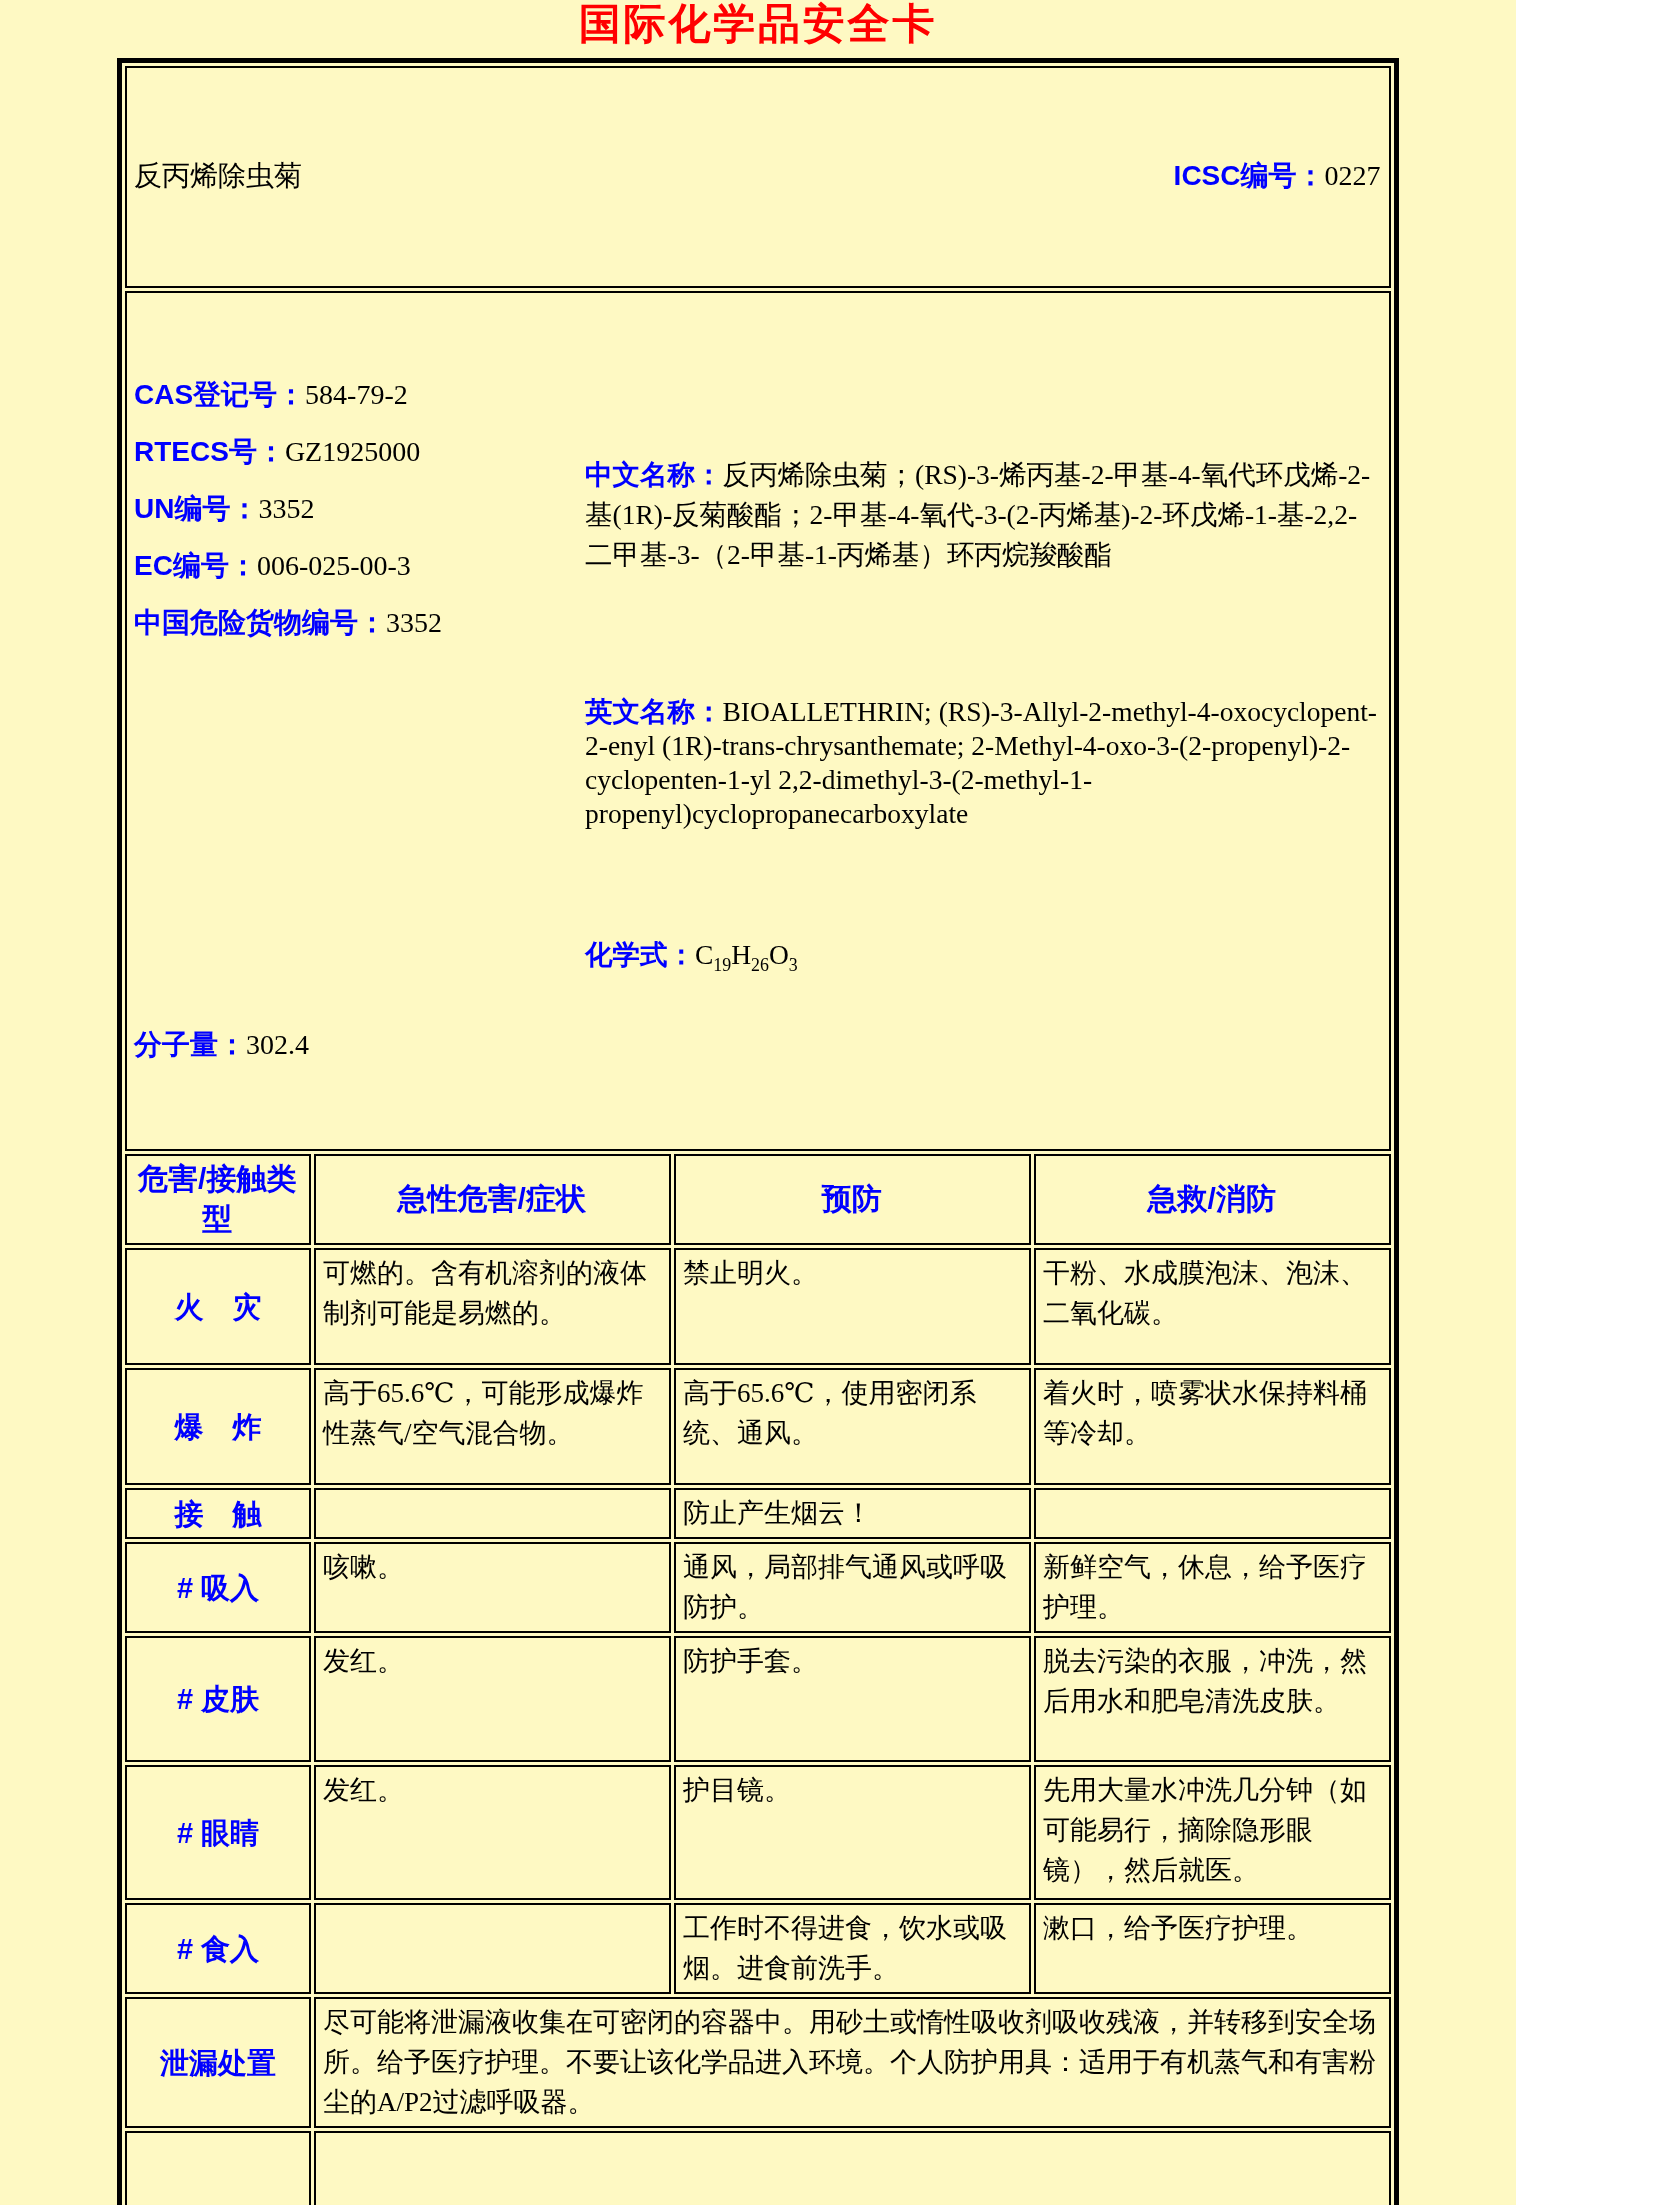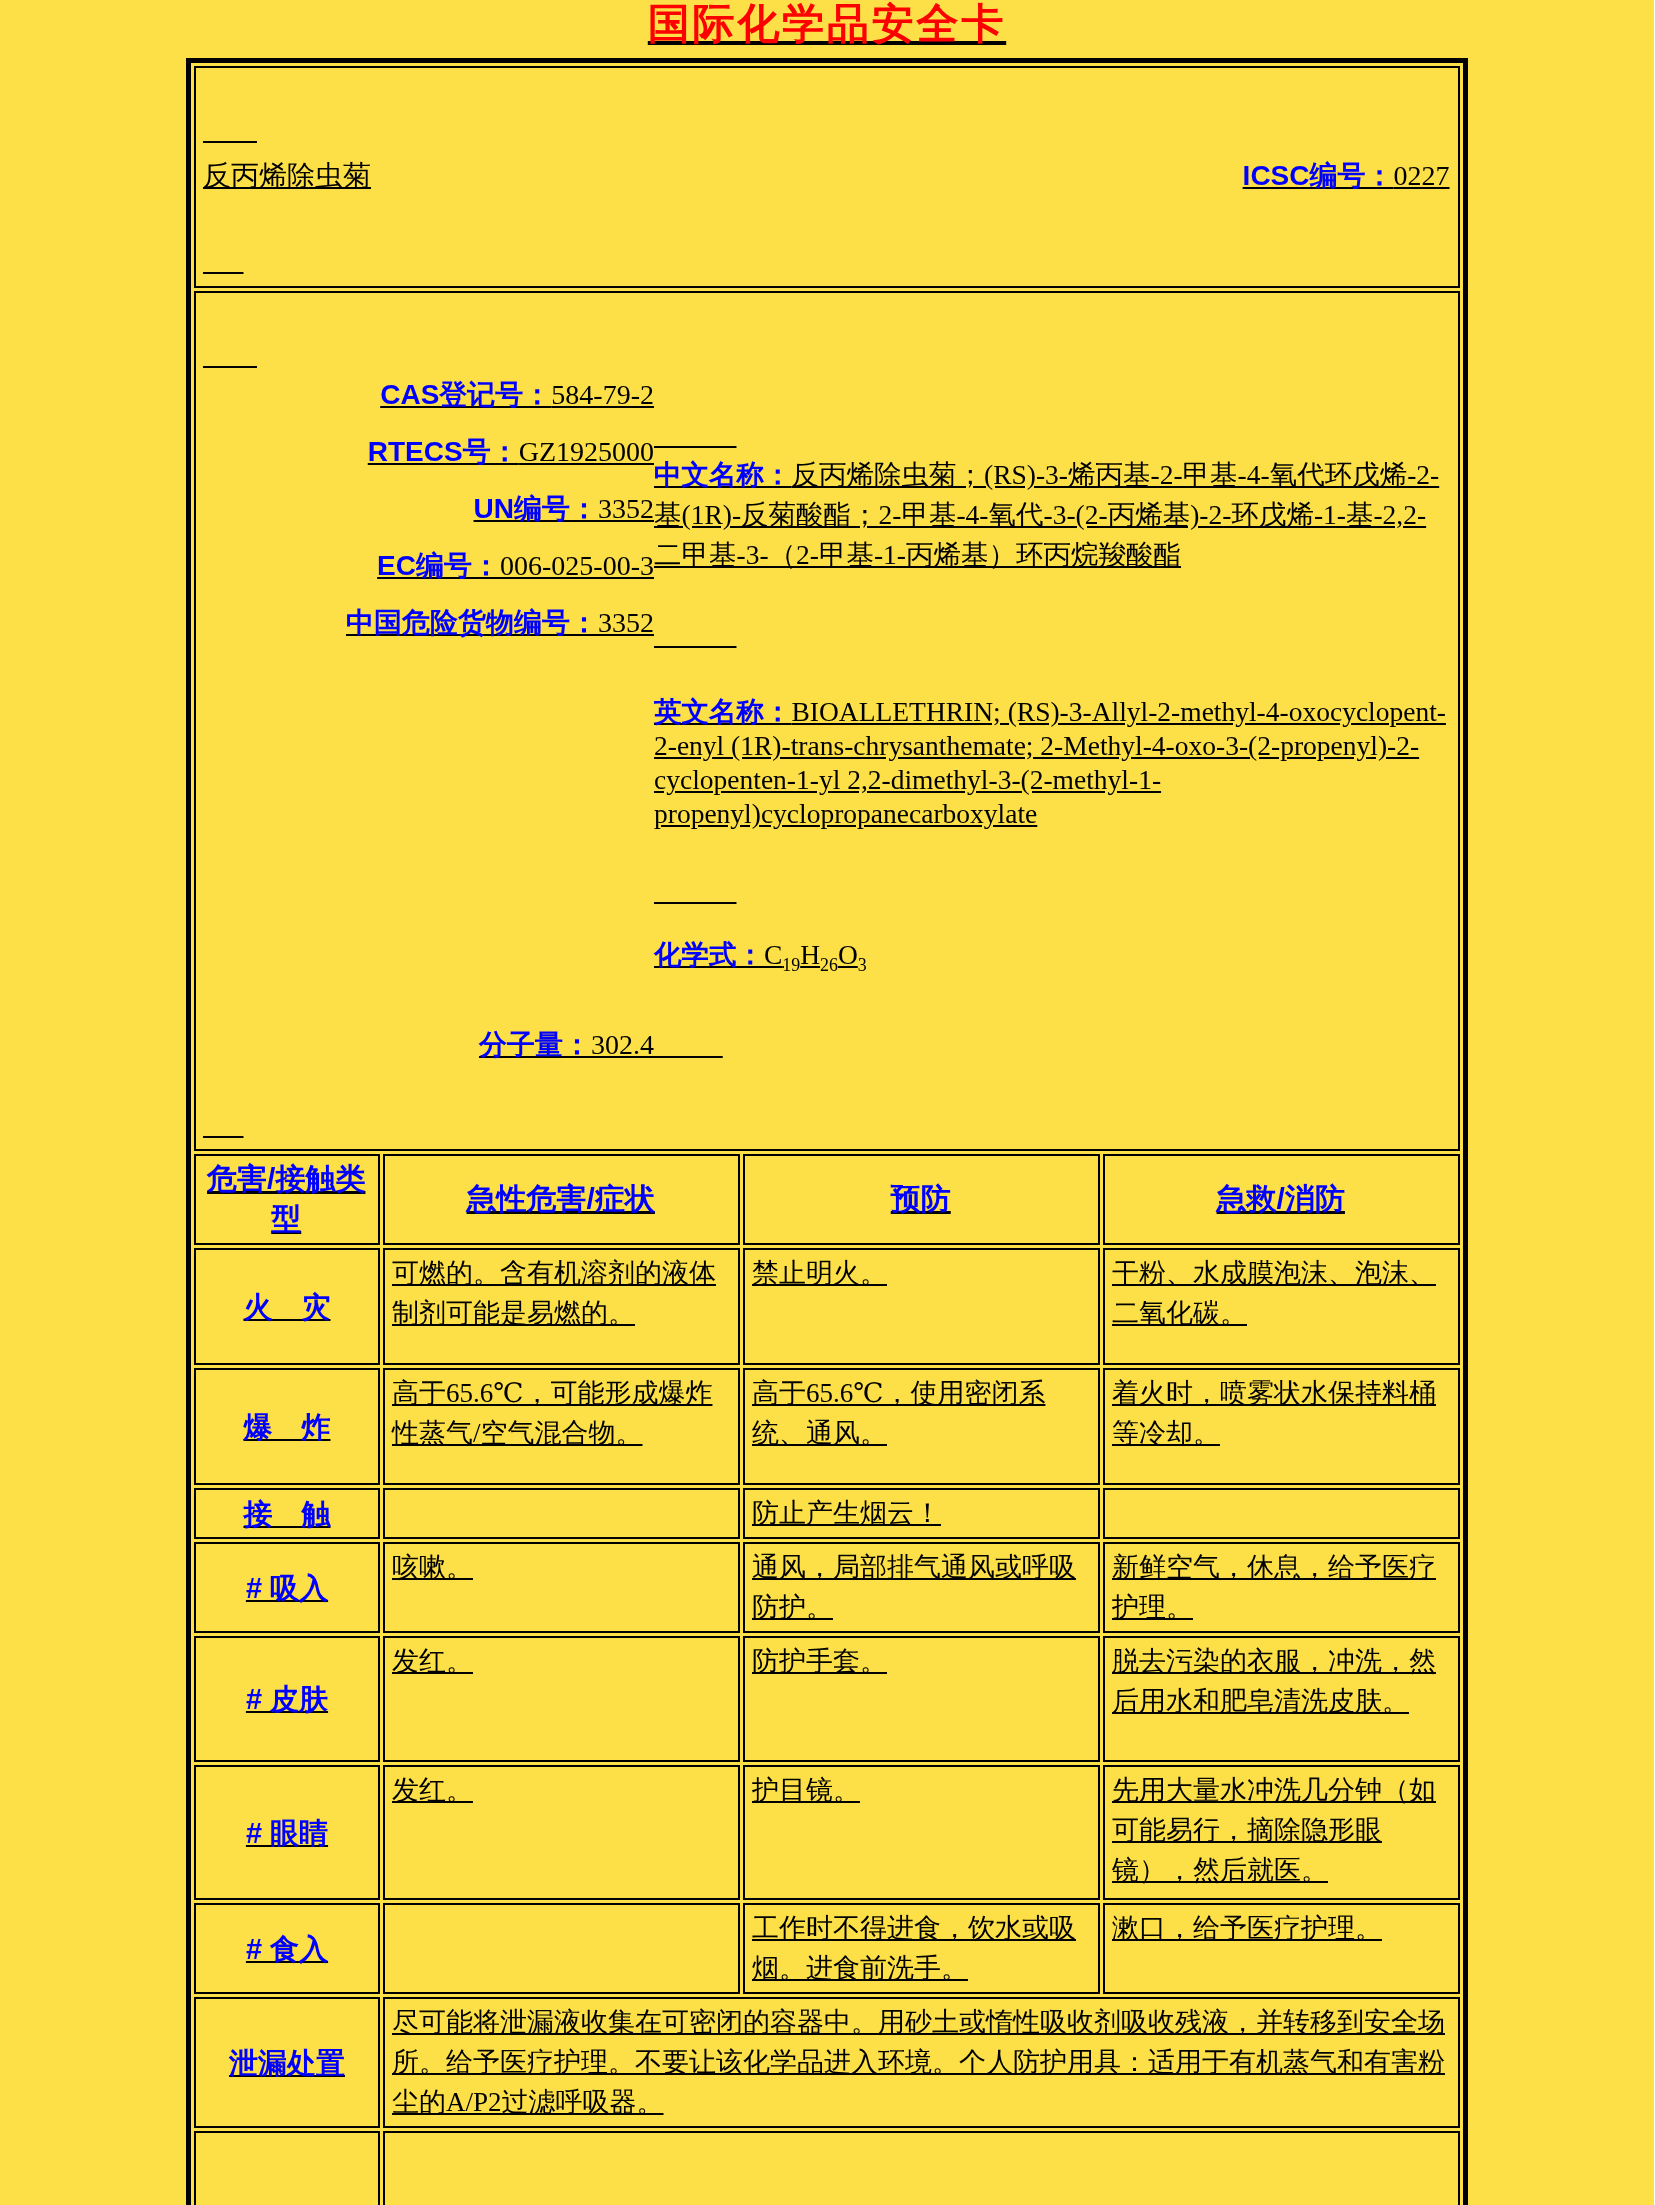--- a/index.html
+++ b/index.html
@@ -1,24 +1,23 @@
 <!DOCTYPE html>
 <html style="font-size:11.3px"><head>
 <meta charset="utf-8">
 <style>
   html, body { margin: 0; padding: 0; background: #ffffff; }
   .page {
     position: relative;
-    width: 1654px;
+    width: 1516px;
     height: 2205px;
-    background: #fde047;
+    background: #fef9c3;
     font-family: "Liberation Serif", "DejaVu Serif", serif;
     color: #000;
     overflow: hidden;
-    text-decoration: underline;
   }
   .title {
     margin: 0;
     padding-top: 1.4px;
     text-align: center;
     color: #ff0000;
     font-family: "Liberation Sans", "DejaVu Sans", sans-serif;
     font-weight: bold;
     font-size: 42px;
     line-height: 45px;
@@ -75,21 +74,21 @@
   .trow .val { font-size: 28px; text-align: center; }
   
   .id-wrap { display: flex; min-height: 423px; }
   .id-left {
     width: 451px;
     display: flex;
     flex-direction: column;
     font-size: 28px;
     line-height: 40px;
   }
-  .id-line { margin-bottom: 17px; text-align: right; }
+  .id-line { margin-bottom: 17px; }
   .id-line.mw { margin-top: auto; margin-bottom: 0; }
   .id-right { flex: 1; font-size: 27.5px; }
   .name-p { margin: 0; line-height: 40px; }
   .name-p.en { margin-top: 40px; line-height: 34px; }
   .name-p.formula { margin-top: 24px; }
   sub { font-size: 0.65em; }
 </style>
 </head>
 <body>
 

